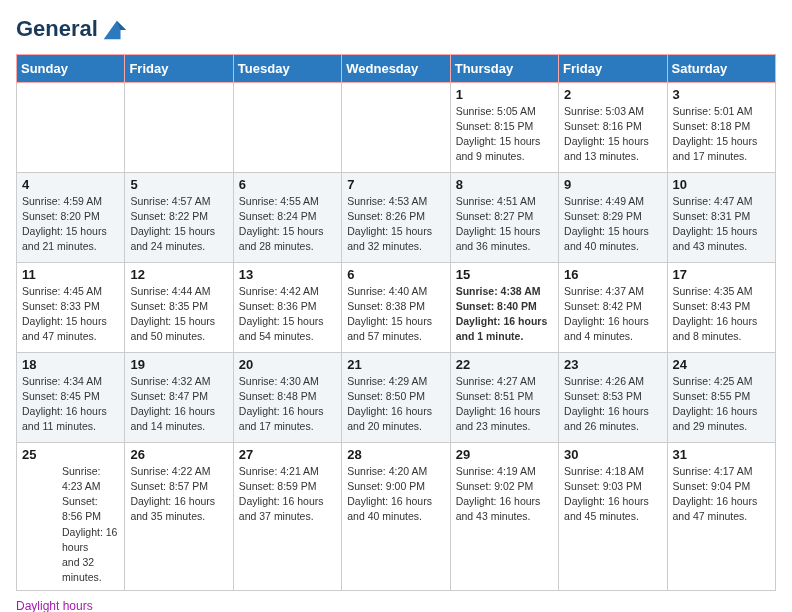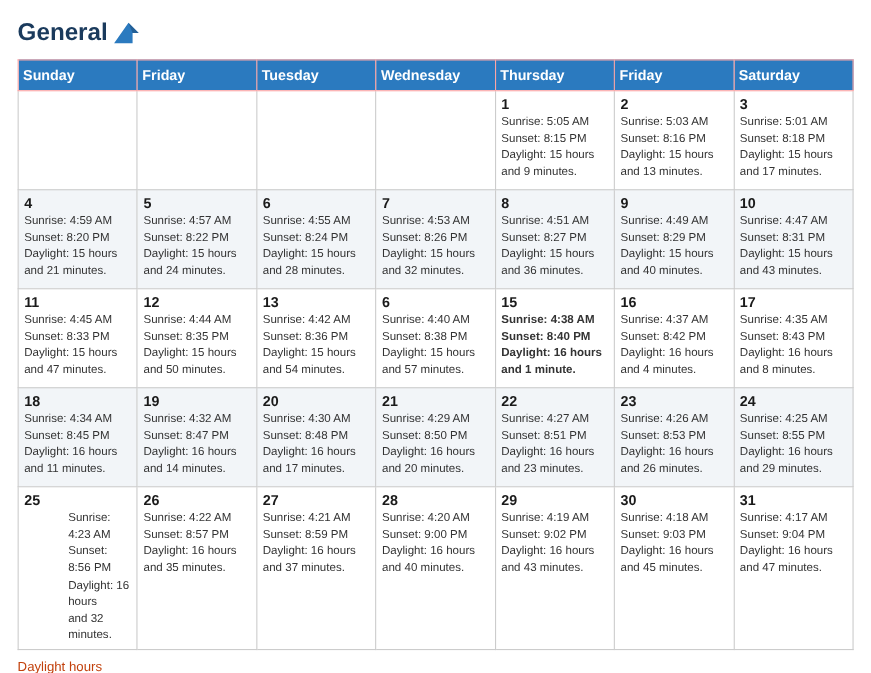--- a/index.html
+++ b/index.html
@@ -73,21 +73,21 @@
     .day-info {
       color: #333;
       line-height: 1.45;
     }
     .empty-cell {
       background: #fff !important;
     }
     .footer {
       margin-top: 8px;
       font-size: 12px;
-      color: #c2410c;
+      color: #a21caf;
     }
   </style>
 </head>
 <body>
 
 <div class="header">
   <div class="logo">
     <div>
       <div>
         <span style="font-size:22px;font-weight:bold;color:#1a3a5c;">General</span><svg class="logo-icon" viewBox="0 0 30 28" style="vertical-align:middle;display:inline-block;margin-left:2px;margin-top:-4px;">

